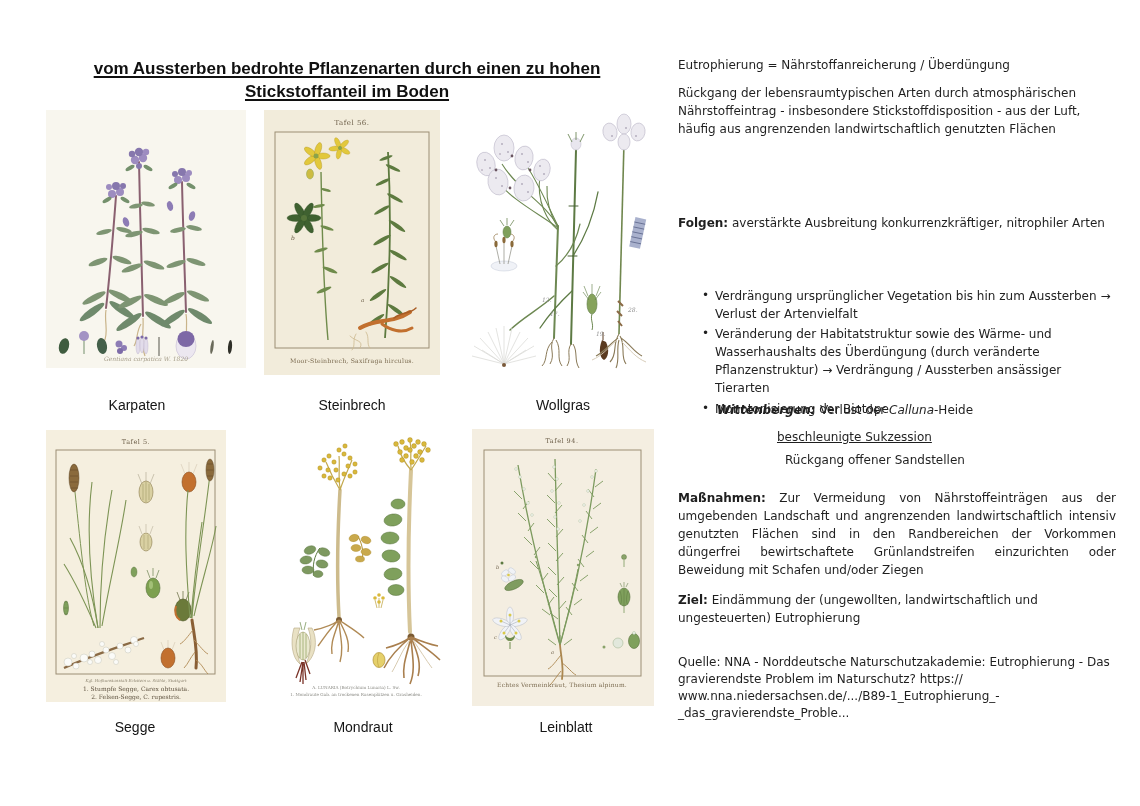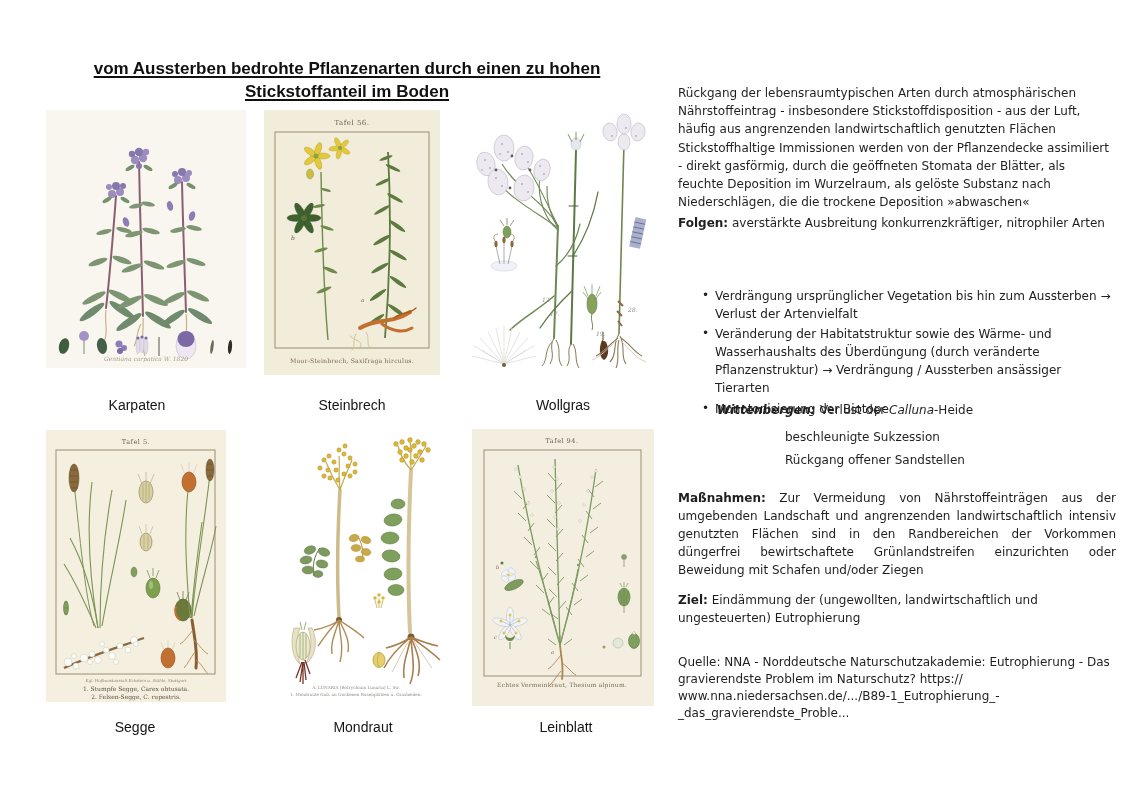--- a/index.html
+++ b/index.html
@@ -574,40 +574,37 @@
 </div>
 
 <div class="abs plant-label" style="left:47px;top:397px;">Karpaten</div>
 <div class="abs plant-label" style="left:262px;top:397px;">Steinbrech</div>
 <div class="abs plant-label" style="left:473px;top:397px;">Wollgras</div>
 <div class="abs plant-label" style="left:45px;top:719px;">Segge</div>
 <div class="abs plant-label" style="left:273px;top:719px;">Mondraut</div>
 <div class="abs plant-label" style="left:476px;top:719px;">Leinblatt</div>
 
 <div class="abs" id="rightcol">
+  <p class="pre" style="top:56px;">Eutrophierung = Nährstoffanreicherung / Überdüngung</p>
   <p class="pre" style="top:84px;">Rückgang der lebensraumtypischen Arten durch atmosphärischen
 Nährstoffeintrag - insbesondere Stickstoffdisposition - aus der Luft,
 häufig aus angrenzenden landwirtschaftlich genutzten Flächen</p>
-  <p class="pre" style="top:139px;">Stickstoffhaltige Immissionen werden von der Pflanzendecke assimiliert
-- direkt gasförmig, durch die geöffneten Stomata der Blätter, als
-feuchte Deposition im Wurzelraum, als gelöste Substanz nach
-Niederschlägen, die die trockene Deposition »abwaschen«</p>
   <p style="top:214px;"><b class="blabel">Folgen:</b> <span class="pre">averstärkte Ausbreitung konkurrenzkräftiger, nitrophiler Arten</span></p>
 
   <div class="bullet pre" style="top:242px;">Verdrängung ursprünglicher Vegetation bis hin zum Aussterben →
 Verlust der Artenvielfalt</div>
   <div class="bullet pre" style="top:280px;">Veränderung der Habitatstruktur sowie des Wärme- und
 Wasserhaushalts des Überdüngung (durch veränderte
 Pflanzenstruktur) → Verdrängung / Aussterben ansässiger
 Tierarten</div>
   <div class="bullet pre" style="top:355px;">Monotonisierung der Biotope</div>
 
   <div class="witt-line witt-label" style="left:39px;top:402px;">Wittenbergen:</div>
   <div class="witt-line" style="left:142px;top:402px;"><span>Verlust der </span><span class="ital">Calluna</span><span>-Heide</span></div>
-  <div class="witt-line" style="left:107px;top:429px;">beschleunigte Sukzession</div>
+  <div class="witt-line" style="left:99px;top:429px;text-decoration:underline;">beschleunigte Sukzession</div>
   <div class="witt-line" style="left:107px;top:452px;">Rückgang offener Sandstellen</div>
 
   <p class="just" style="top:489px;"><b class="blabel">Maßnahmen:</b> <span>Zur Vermeidung von Nährstoffeinträgen aus der umgebenden Landschaft und angrenzenden landwirtschaftlich intensiv genutzten Flächen sind in den Randbereichen der Vorkommen düngerfrei bewirtschaftete Grünlandstreifen einzurichten oder Beweidung mit Schafen und/oder Ziegen</span></p>
   <p style="top:591px;"><b class="blabel">Ziel:</b> <span class="pre">Eindämmung der (ungewollten, landwirtschaftlich und
 ungesteuerten) Eutrophierung</span></p>
   <p class="pre" style="top:654px;line-height:17px;">Quelle: NNA - Norddeutsche Naturschutzakademie: Eutrophierung - Das
 gravierendste Problem im Naturschutz? https://
 www.nna.niedersachsen.de/.../B89-1_Eutrophierung_-
 _das_gravierendste_Proble...</p>
 </div>

